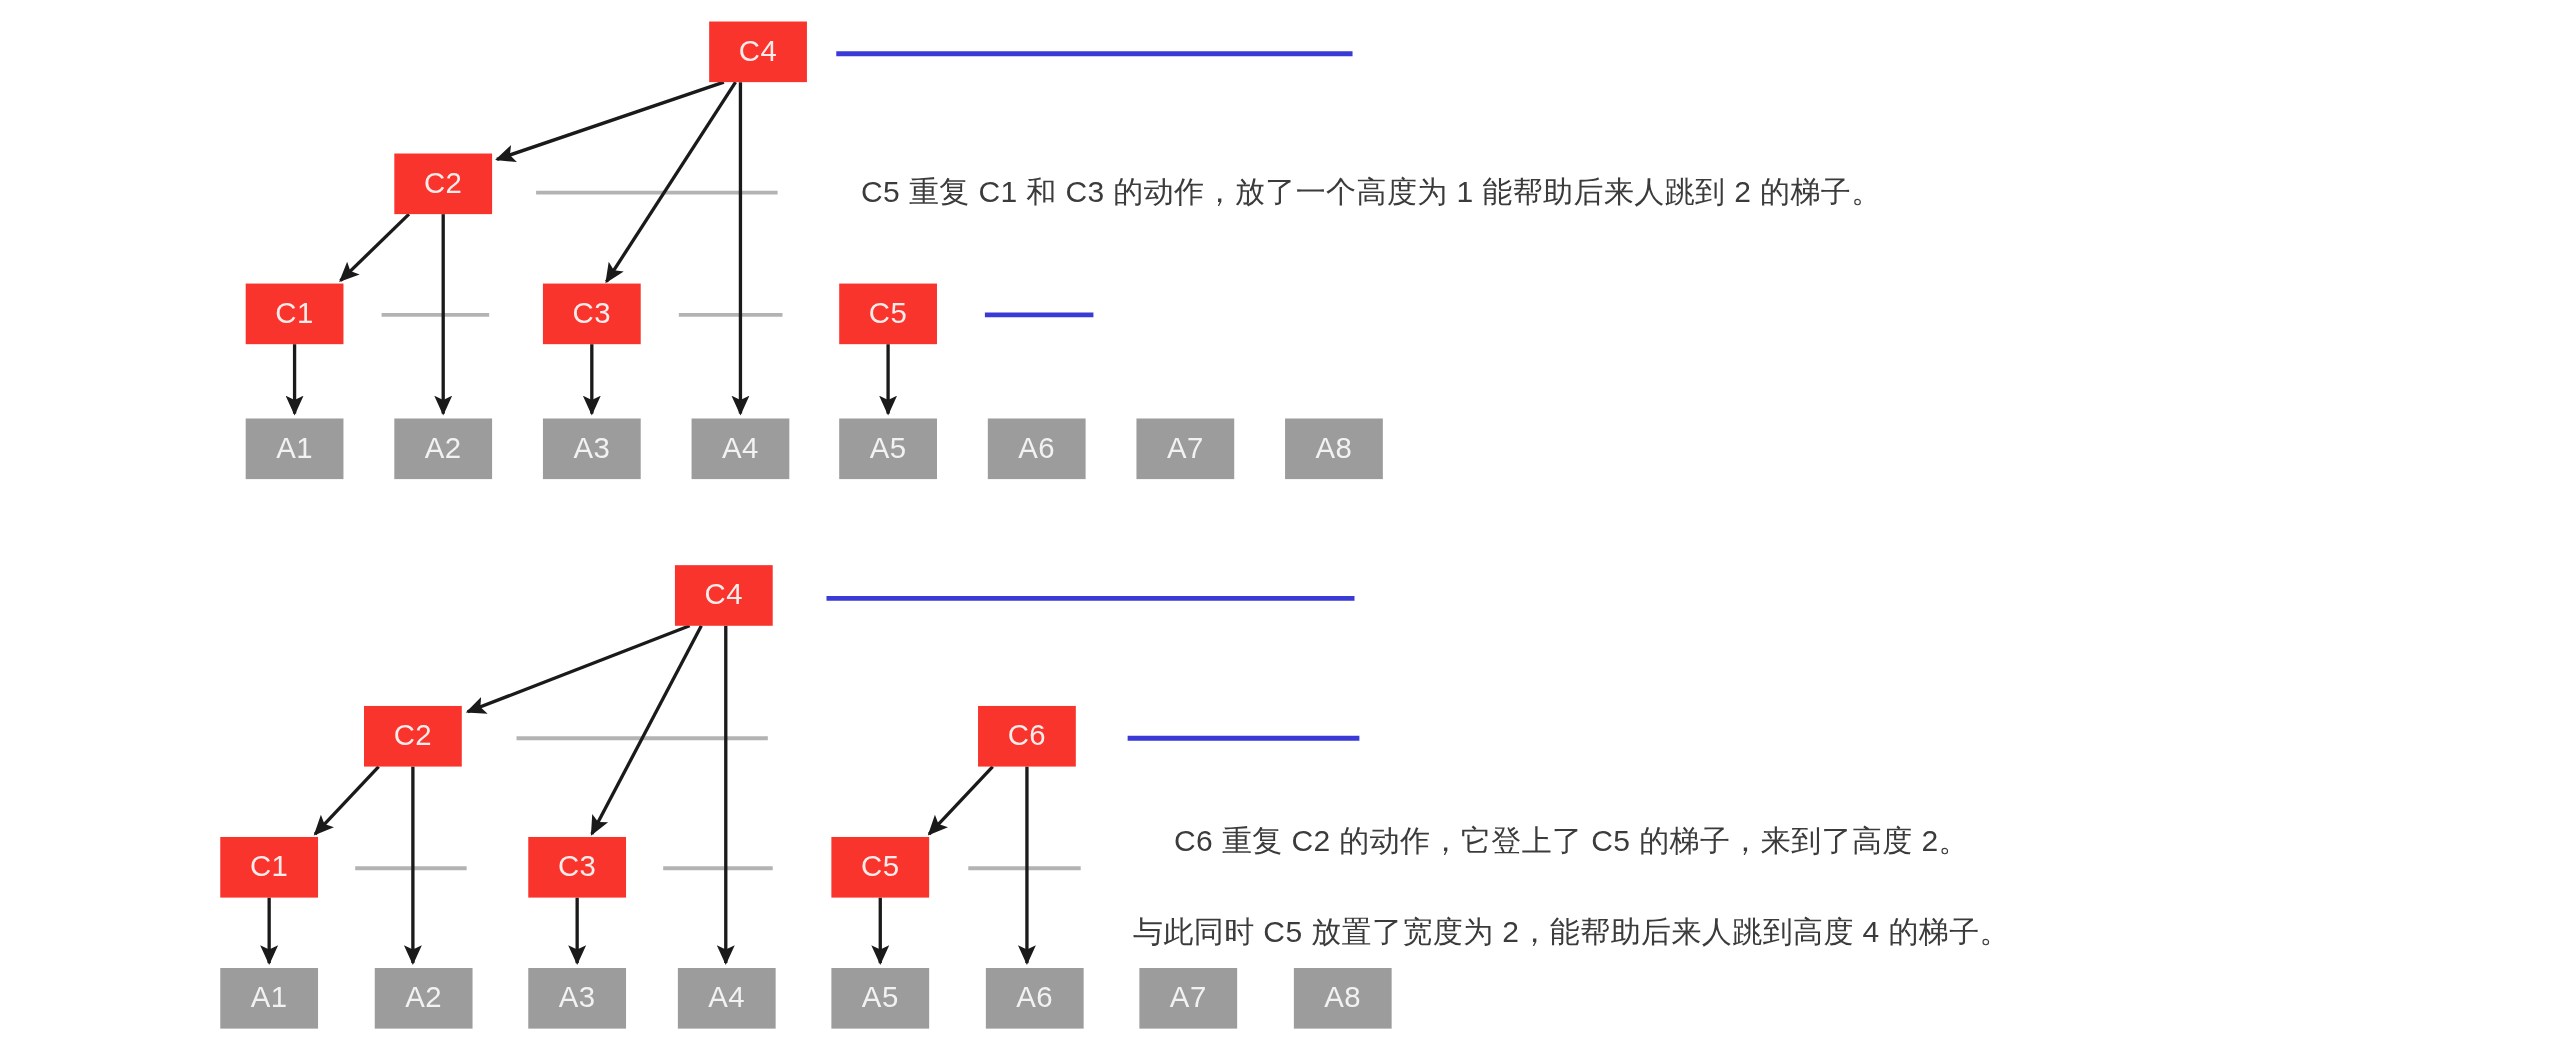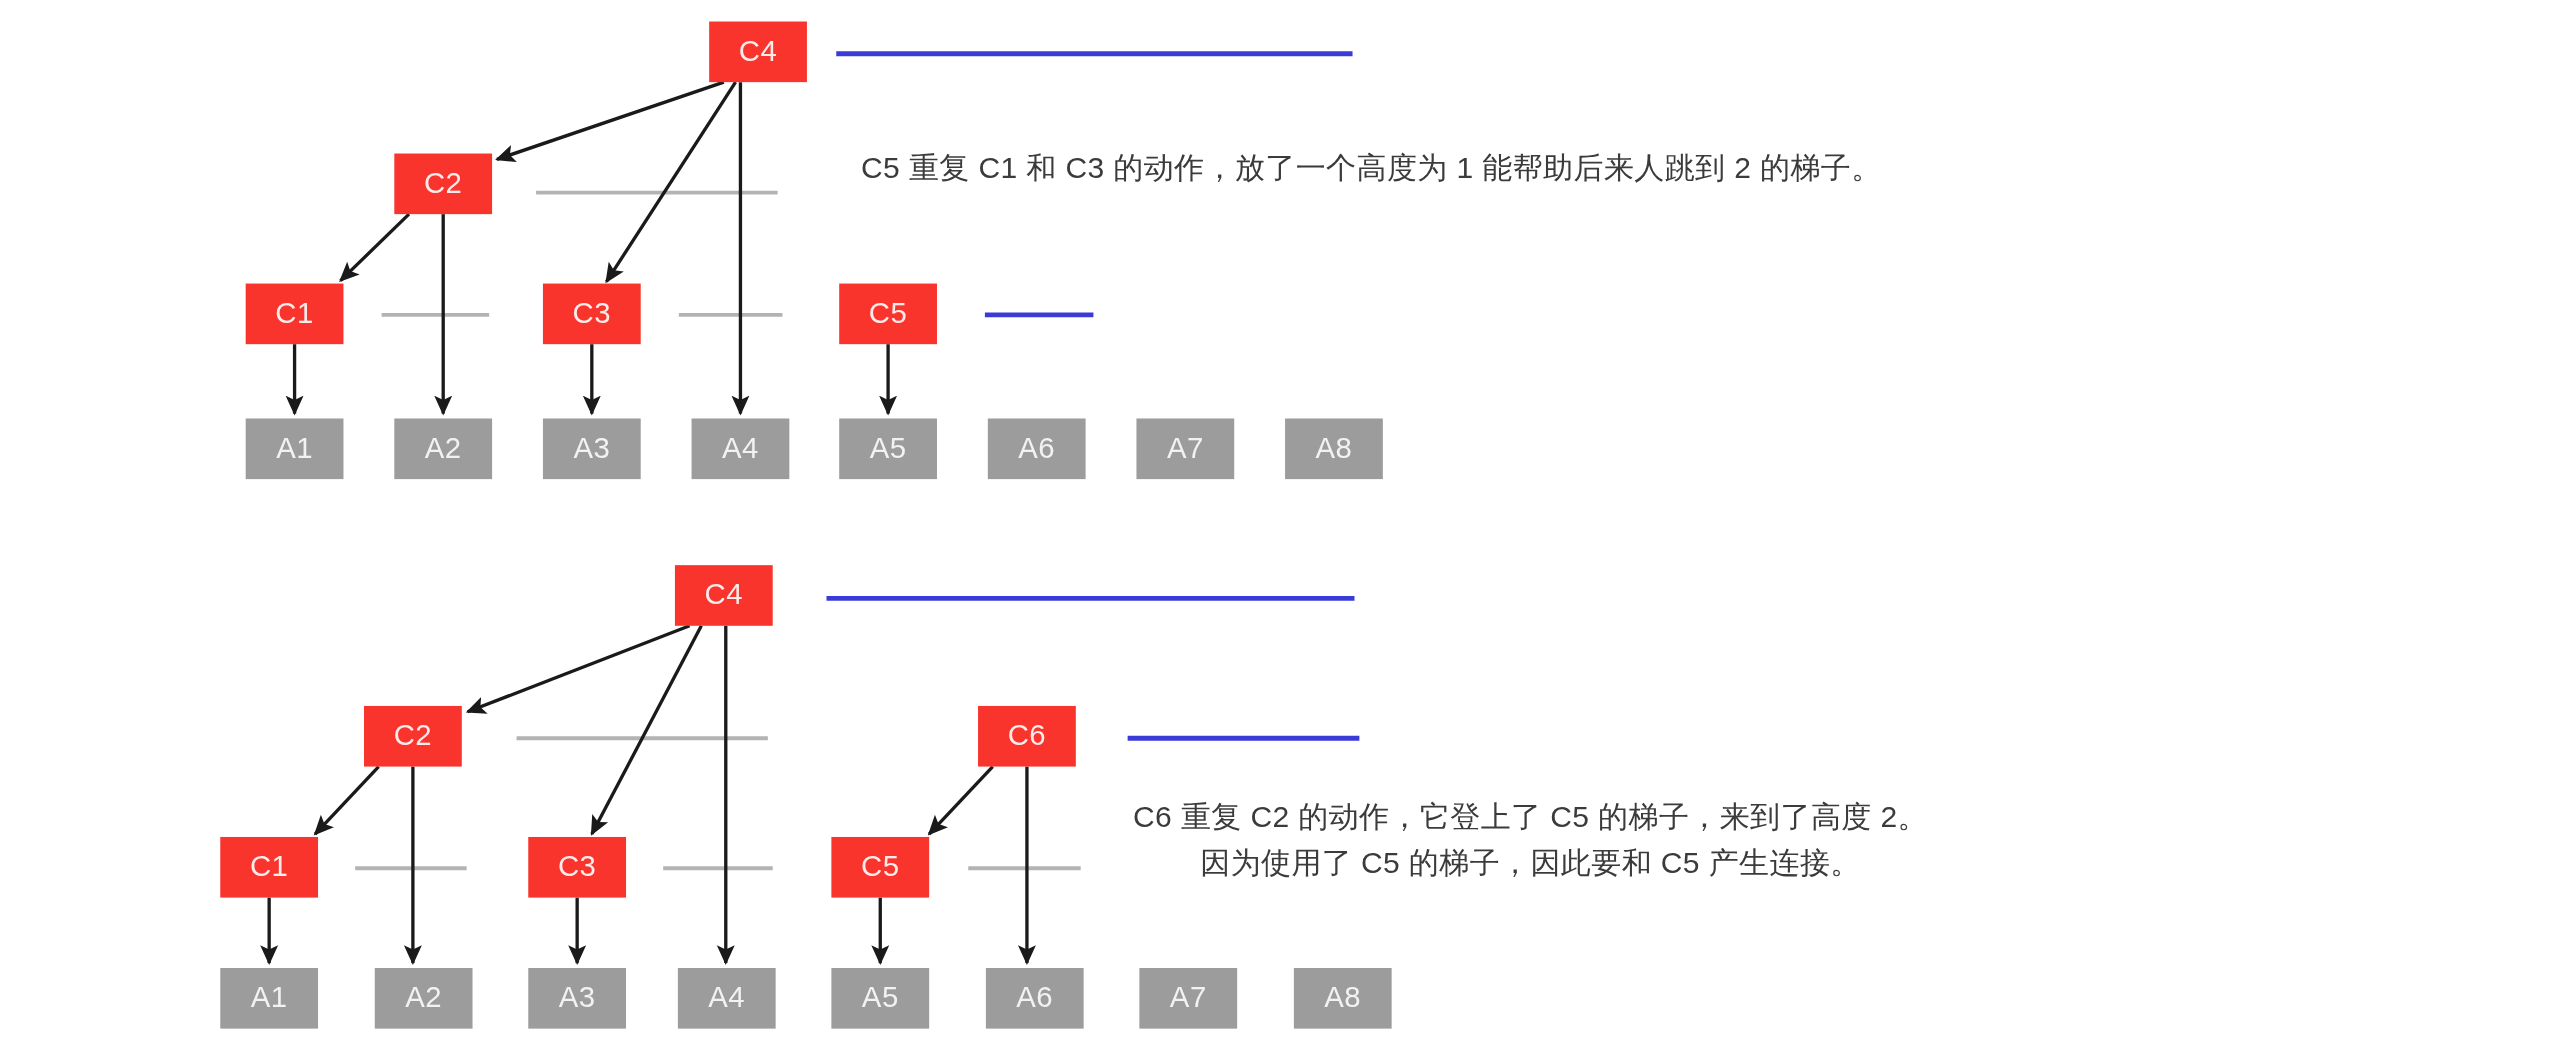--- a/index.html
+++ b/index.html
@@ -20,21 +20,21 @@
   .a-label{
     font-family:"Liberation Sans","DejaVu Sans",sans-serif;
     font-size:30px;font-weight:400;fill:#f2f2f2;
     text-anchor:middle;dominant-baseline:middle;
     letter-spacing:0.5px;
   }
   .caption{
     position:absolute;
     font-family:"Liberation Sans","DejaVu Sans",sans-serif;
     font-size:30px;color:#3b3b3b;line-height:1.52;
-    white-space:pre;letter-spacing:0.4px;
+    white-space:pre;letter-spacing:0.4px;margin-top:24px;
   }
   #caption-top{left:861px;top:145px;}
   #caption-bottom{left:1133px;top:794px;text-align:center;}
 </style>
 </head>
 <body>
 
 <div id="stage">
 
   <svg class="diagram" id="svg-layer" viewBox="0 0 2634 1080" xmlns="http://www.w3.org/2000/svg">
@@ -183,16 +183,16 @@
         </g>
         <g>
           <rect x="1323" y="990" width="100" height="62" fill="#9c9c9c" rx="0" class="node-rect"></rect>
           <text x="1373" y="1022" class="a-label">A8</text>
         </g>
       </g>
   </svg>
 
   <div class="caption" id="caption-top">C5 重复 C1 和 C3 的动作，放了一个高度为 1 能帮助后来人跳到 2 的梯子。</div>
 
-  <div class="caption" id="caption-bottom"><span>C6 重复 C2 的动作，它登上了 C5 的梯子，来到了高度 2。</span><br><span>因为使用了 C5 的梯子，因此要和 C5 产生连接。</span><br></div>
+  <div class="caption" id="caption-bottom"><span>C6 重复 C2 的动作，它登上了 C5 的梯子，来到了高度 2。</span><br><br><span>与此同时 C5 放置了宽度为 2，能帮助后来人跳到高度 4 的梯子。</span></div>
 
 </div>
 
 
 </body></html>

